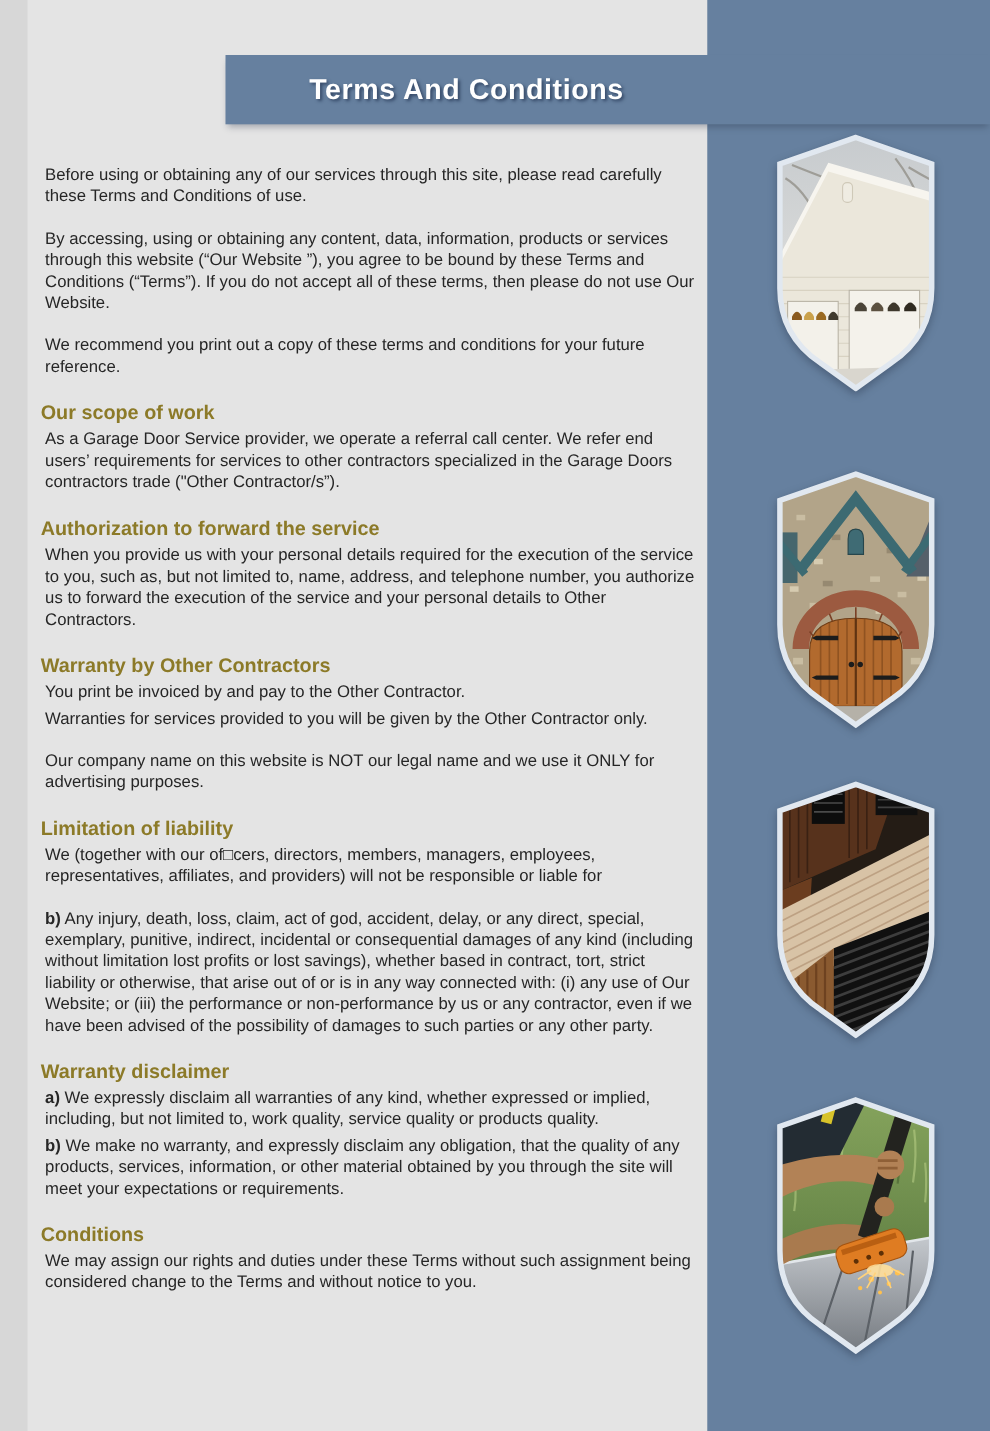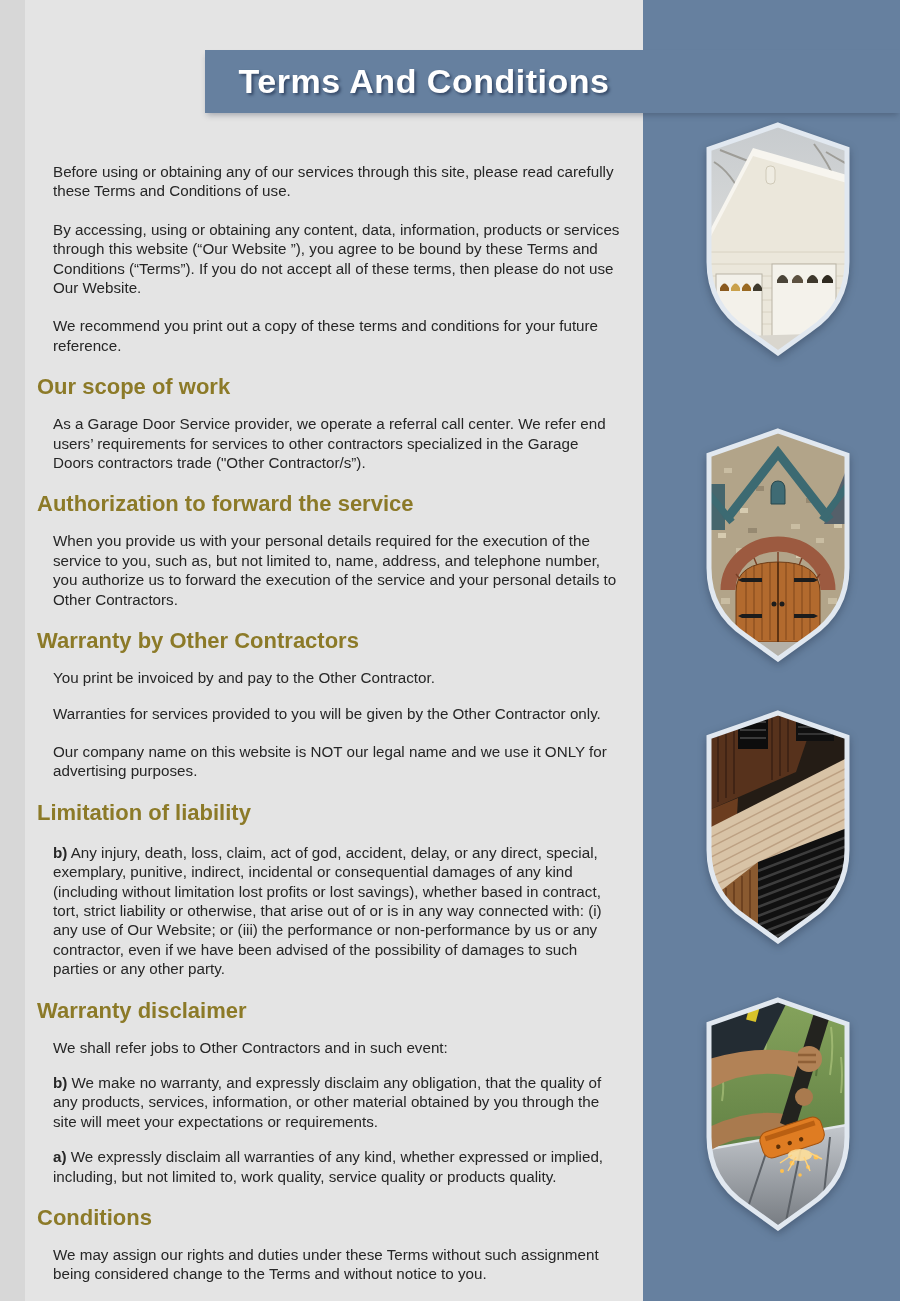--- a/index.html
+++ b/index.html
@@ -19,31 +19,31 @@
   .banner{
     position:absolute;left:205px;top:50px;width:695px;height:63px;
     background:var(--banner-blue,#66809f);
     box-shadow:0 4px 6px -2px rgba(40,50,70,.35);
     z-index:3;
   }
   .banner-inner{
     width:438px;height:63px;display:flex;align-items:center;justify-content:center;
   }
   .page-title{
-    margin:0;font-size:34px;font-weight:bold;color:#ffffff;letter-spacing:.5px;
+    margin:0;font-size:26px;font-weight:bold;color:#ffffff;letter-spacing:.5px;
     text-shadow:2px 2px 3px rgba(25,40,70,.65);
   }
   .text-flow{
     position:absolute;left:12px;top:0;width:600px;padding-top:146px;
     font-size:15.2px;line-height:19.4px;color:var(--body-text,#262626);
   }
-  .para{margin:16px;}
+  .para{margin:4px;}
   .para.gap{margin-top:19px;}
   .section-heading{
-    margin:21px 0 2px 0;font-size:22px;line-height:22px;font-weight:bold;
+    margin:21px 0 2px 0;font-size:18px;line-height:22px;font-weight:bold;
     color:var(--heading-gold,#8c7a28);
   }
   .shield-wrap{
     position:absolute;left:53px;margin:0;width:164px;height:234px;
   }
   .shield-wrap svg{filter:drop-shadow(0 3px 4px rgba(20,30,50,.35));}
 </style>
 </head>
 <body>
 
@@ -54,25 +54,25 @@
       <p class="para gap">We recommend you print out a copy of these terms and conditions for your future reference.</p>
       <h2 class="section-heading">Our scope of work</h2>
       <p class="para">As a Garage Door Service provider, we operate a referral call center. We refer end users’ requirements for services to other contractors specialized in the Garage Doors contractors trade ("Other Contractor/s”).</p>
       <h2 class="section-heading">Authorization to forward the service</h2>
       <p class="para">When you provide us with your personal details required for the execution of the service to you, such as, but not limited to, name, address, and telephone number, you authorize us to forward the execution of the service and your personal details to Other Contractors.</p>
       <h2 class="section-heading">Warranty by Other Contractors</h2>
       <p class="para">You print be invoiced by and pay to the Other Contractor.</p>
       <p class="para">Warranties for services provided to you will be given by the Other Contractor only.</p>
       <p class="para gap">Our company name on this website is NOT our legal name and we use it ONLY for advertising purposes.</p>
       <h2 class="section-heading">Limitation of liability</h2>
+      <p class="para">We (together with our of□cers, directors, members, managers, employees, representatives, affiliates, and providers) will not be responsible or liable for</p>
       <p class="para gap"><b>b)</b> Any injury, death, loss, claim, act of god, accident, delay, or any direct, special, exemplary, punitive, indirect, incidental or consequential damages of any kind (including without limitation lost profits or lost savings), whether based in contract, tort, strict liability or otherwise, that arise out of or is in any way connected with: (i) any use of Our Website; or (iii) the performance or non-performance by us or any contractor, even if we have been advised of the possibility of damages to such parties or any other party.</p>
       <h2 class="section-heading">Warranty disclaimer</h2>
-      <p class="para">We shall refer jobs to Other Contractors and in such event:</p>
+      <p class="para"><b>a)</b> We expressly disclaim all warranties of any kind, whether expressed or implied, including, but not limited to, work quality, service quality or products quality.</p>
       <p class="para"><b>b)</b> We make no warranty, and expressly disclaim any obligation, that the quality of any products, services, information, or other material obtained by you through the site will meet your expectations or requirements.</p>
-      <p class="para"><b>a)</b> We expressly disclaim all warranties of any kind, whether expressed or implied, including, but not limited to, work quality, service quality or products quality.</p>
       <h2 class="section-heading">Conditions</h2>
       <p class="para">We may assign our rights and duties under these Terms without such assignment being considered change to the Terms and without notice to you.</p>
     </div>
 </div>
 
 <aside class="sidebar">
 
   <figure class="shield-wrap" style="top:122px">
     <svg width="164" height="234" viewBox="0 0 164 234">
       <defs>

